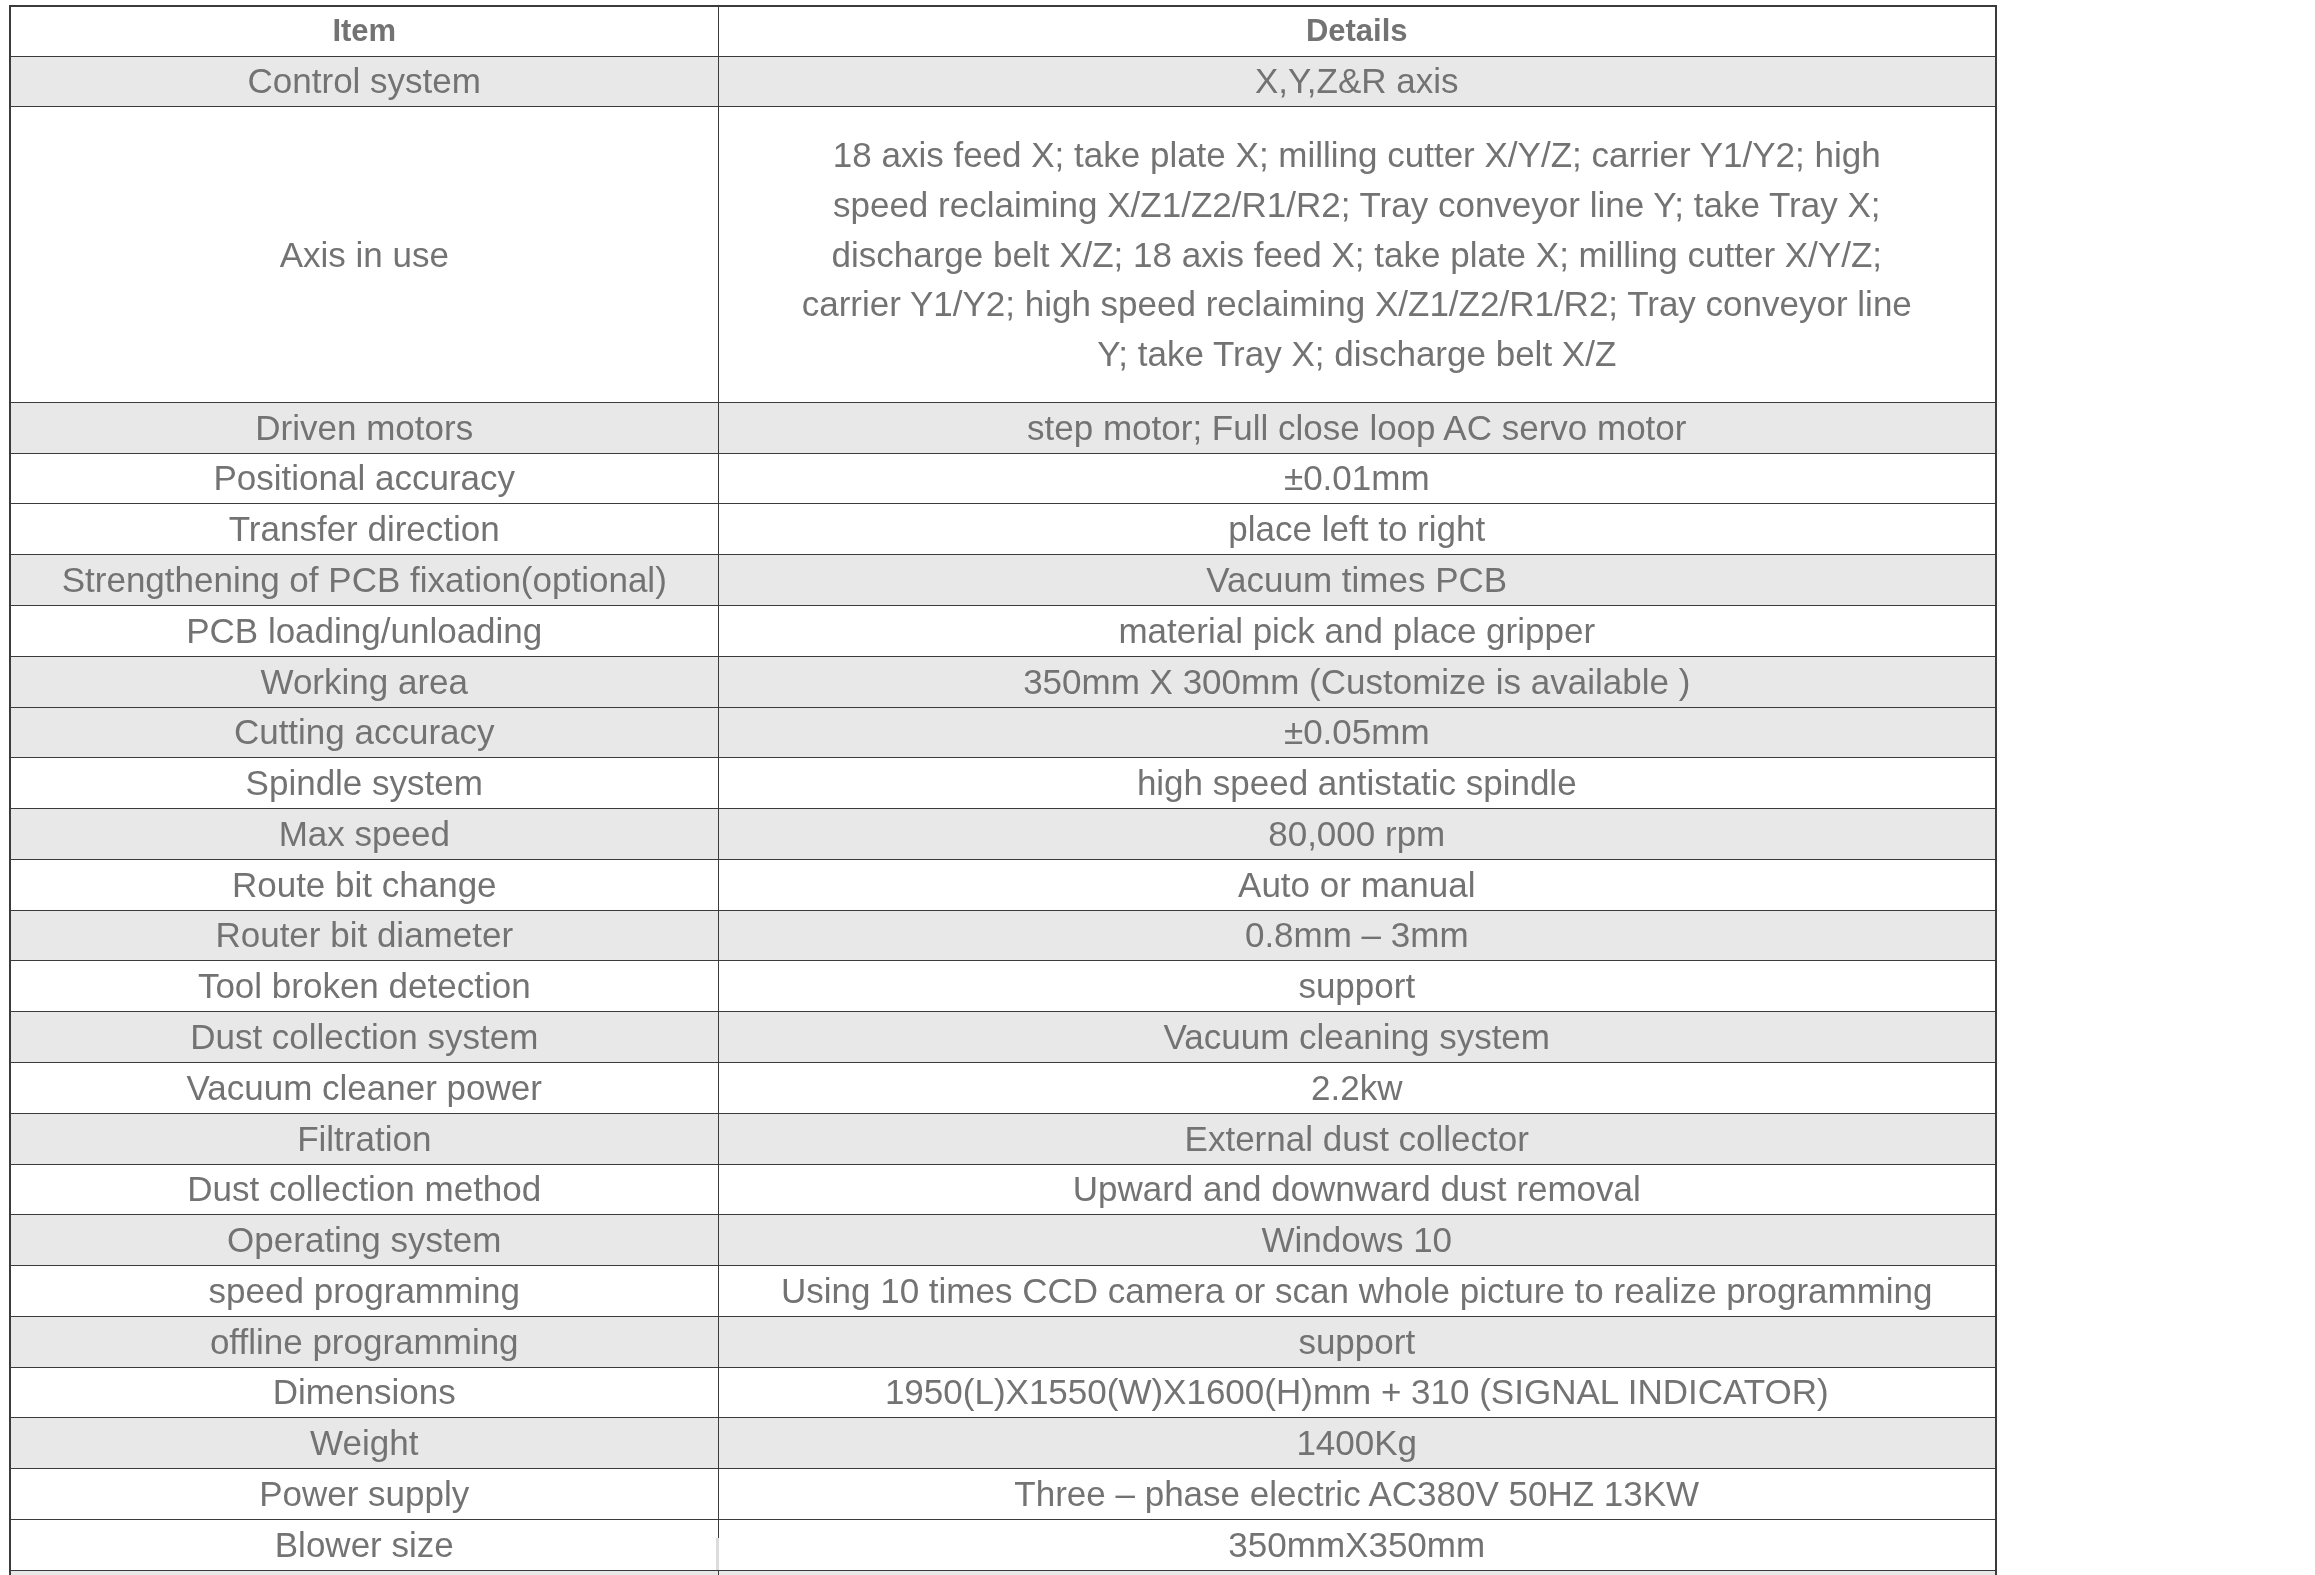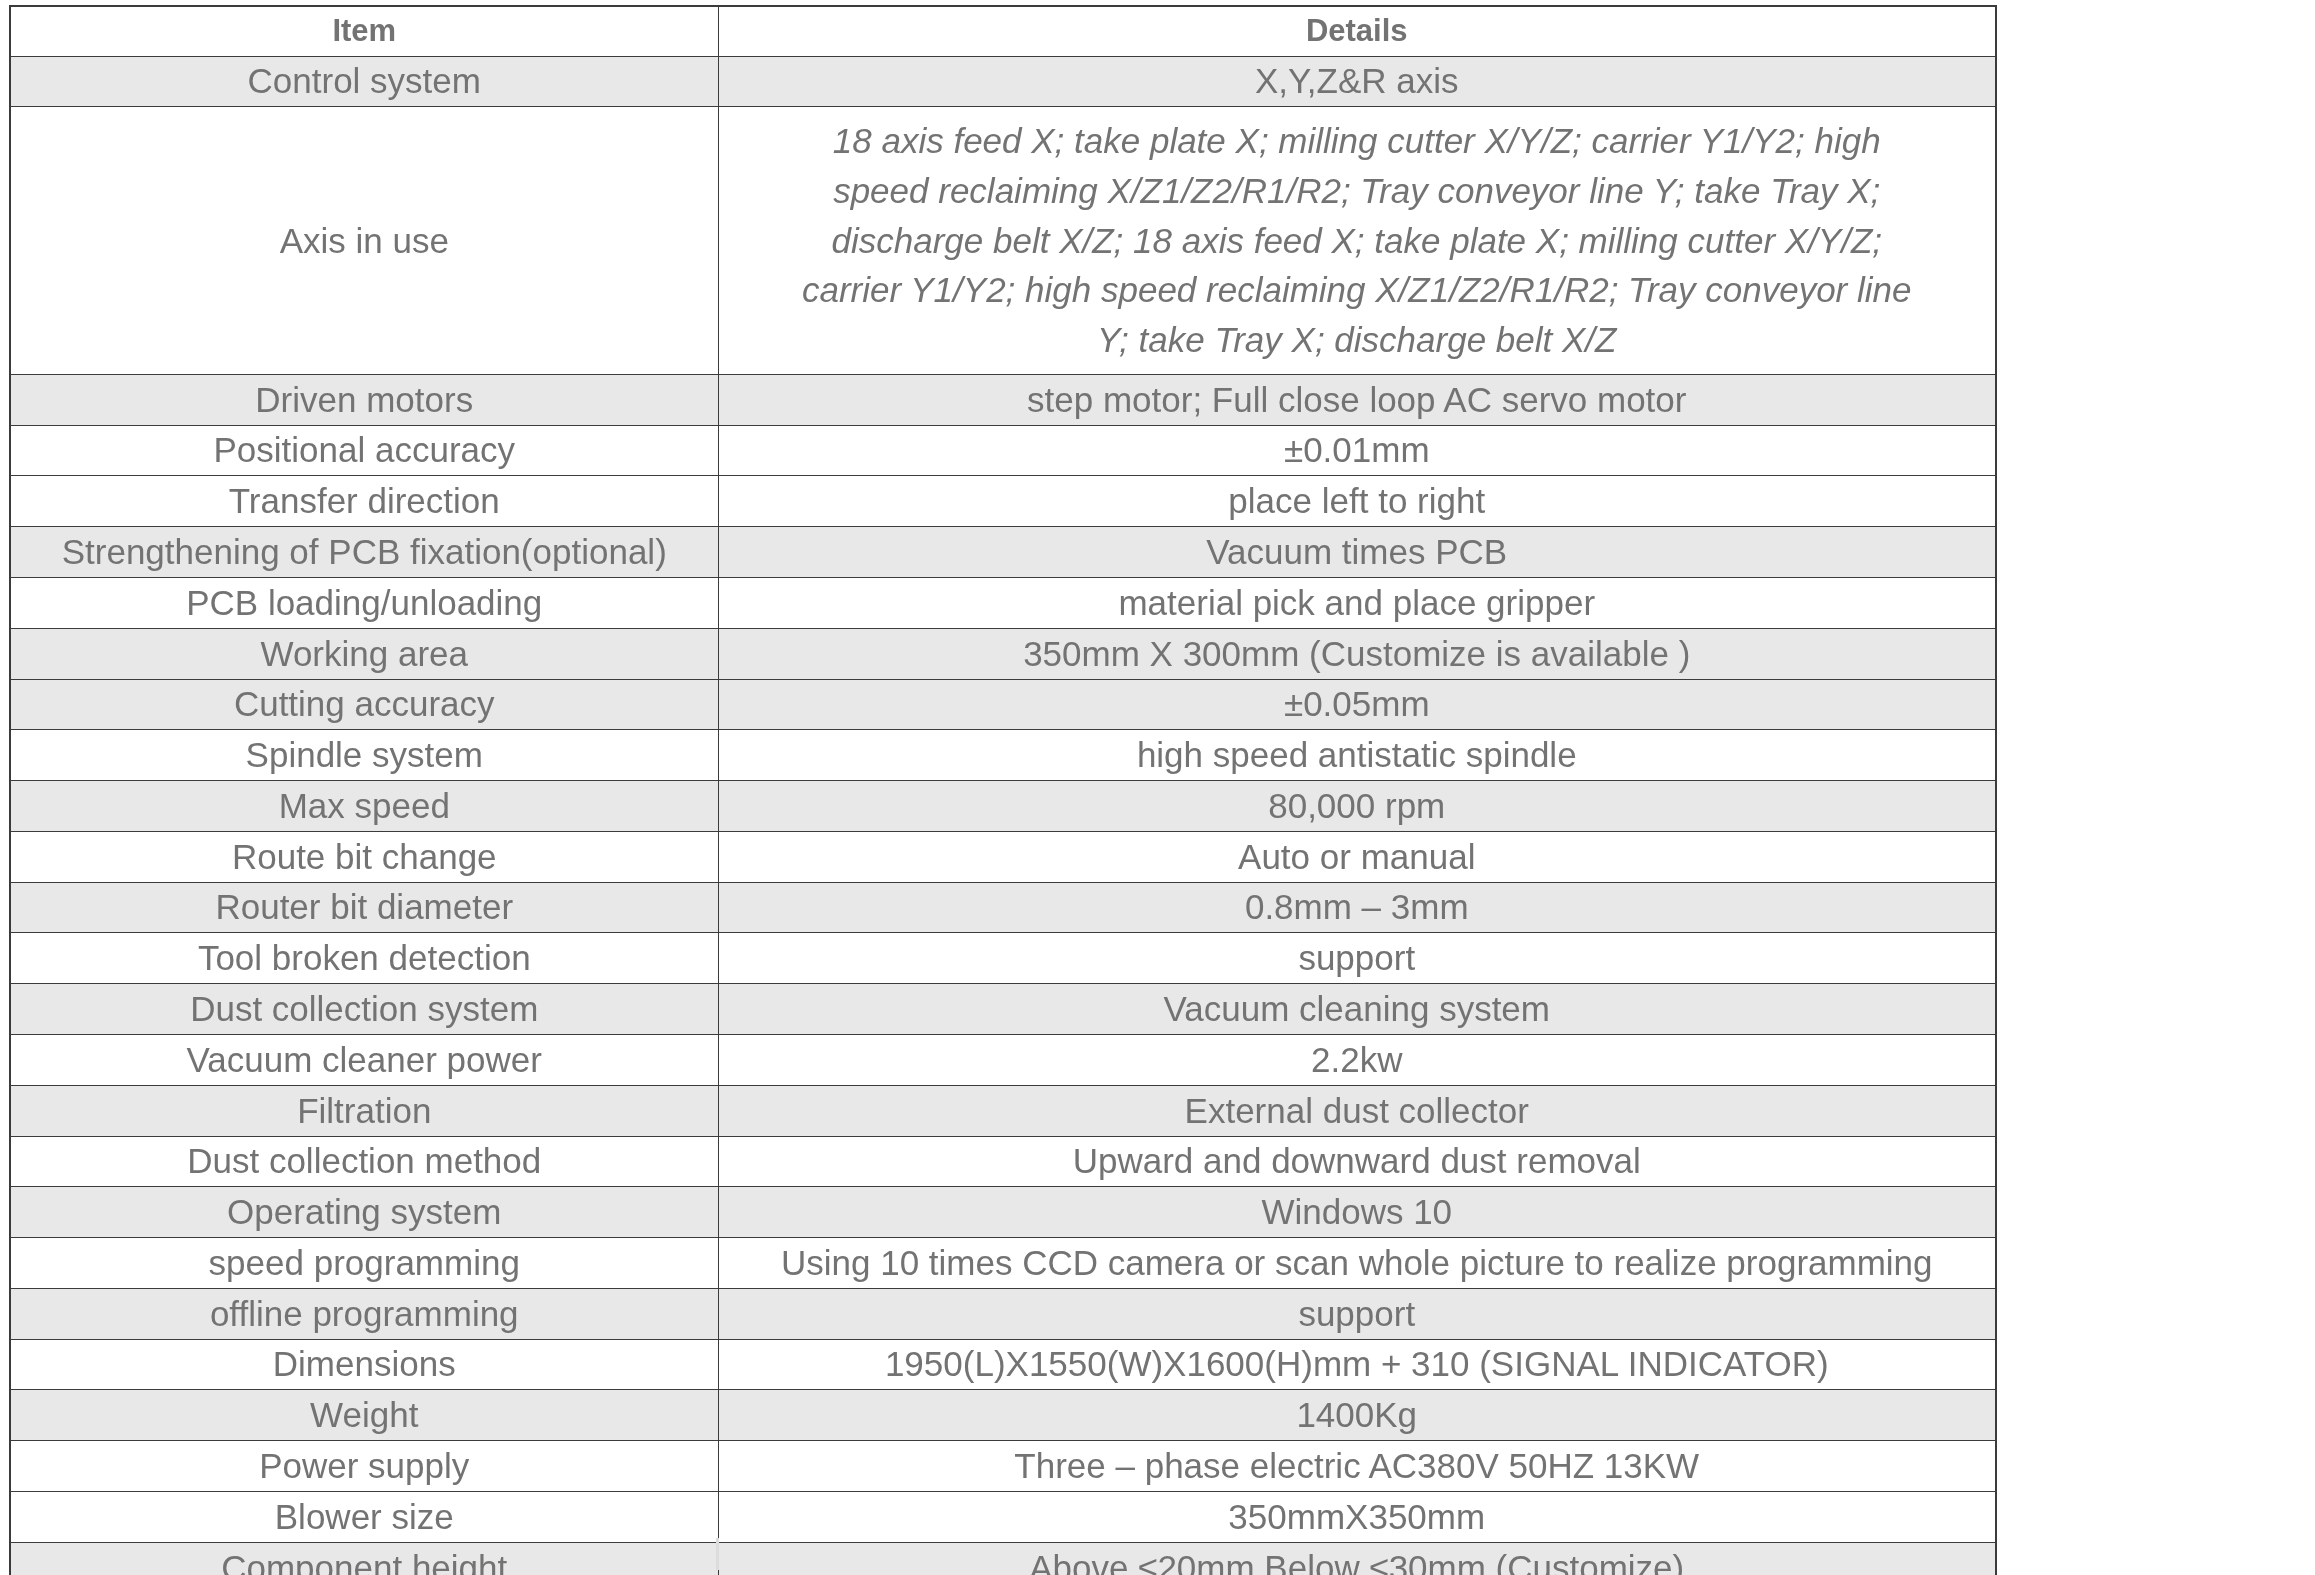--- a/index.html
+++ b/index.html
@@ -34,24 +34,23 @@
     background: #ffffff;
   }
   table.spec thead th {
     font-weight: bold;
     font-size: 31px;
     height: 45px;
     background: #ffffff;
   }
   table.spec tr.alt td { background: #e8e8e8; }
   table.spec td.multiline {
-    padding: 9px 72px;
+    padding: 23px 72px;
     line-height: 1.42;
     height: auto;
-    font-style: italic;
   }
   .divider-stub {
     position: absolute;
     left: 716px;
     top: 1538px;
     width: 2.7px;
     height: 32px;
     background: #dcdcdc;
   }
 </style>

